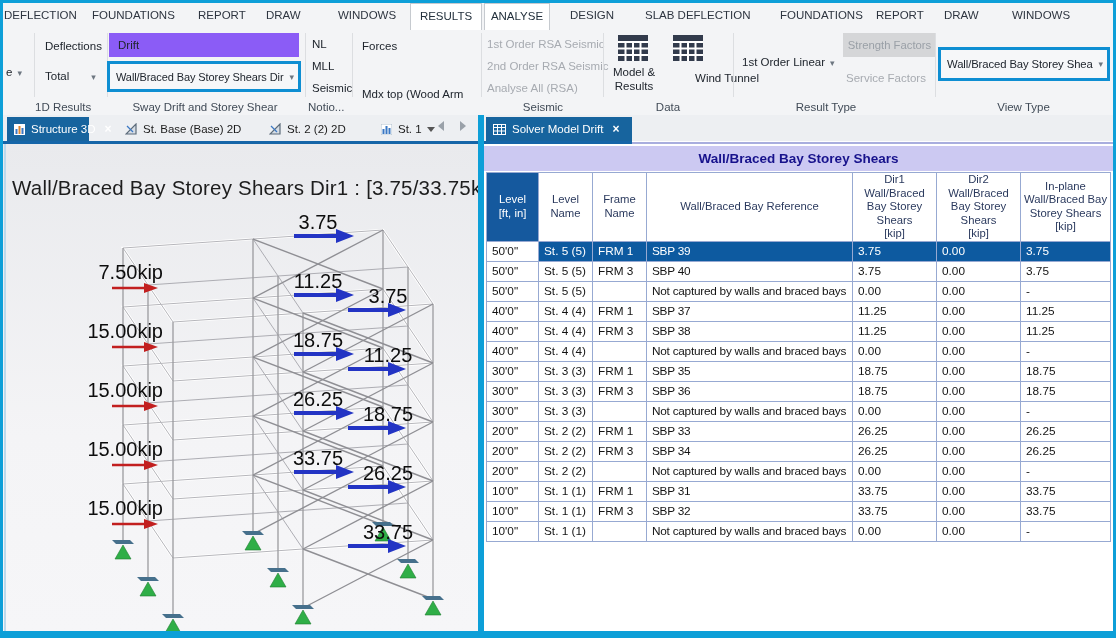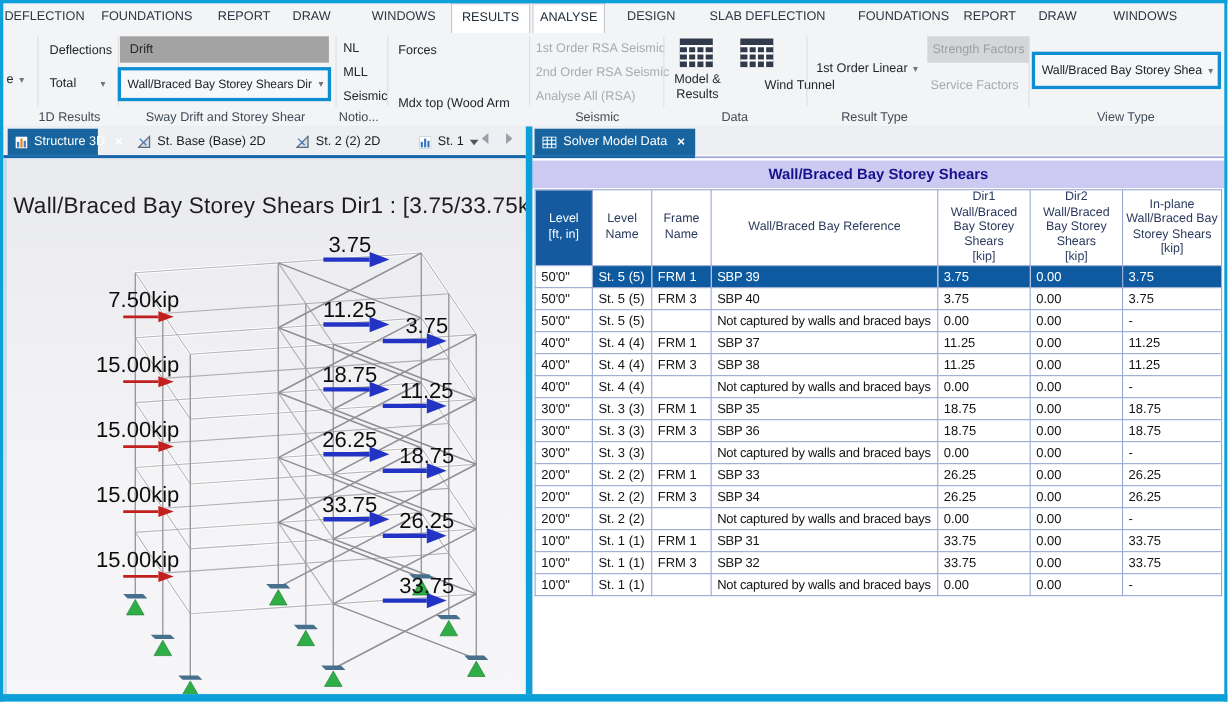--- a/index.html
+++ b/index.html
@@ -10,21 +10,21 @@
   
   .ribbon-bg{left:3px;top:3px;width:1110px;height:112px;background:#f3f4f6;}
   .rtab{top:9px;font-size:11.5px;color:#2e3540;white-space:nowrap;cursor:default;}
   .rtab-active-box{top:3px;height:27px;background:#ffffff;border:1px solid #c6cacf;border-bottom:none;box-sizing:border-box;}
   .rtab-active-box span{display:block;text-align:center;font-size:11.5px;color:#23303c;margin-top:6px;}
   .ritem{font-size:11.5px;color:#20262e;white-space:nowrap;}
   .ritem.dis{color:#a7abb1;}
   .caret{color:#6d7680;font-size:9px;margin-left:5px;}
   .rdivider{top:33px;width:1px;height:64px;background:#dcdee1;}
   .rgroup-label{top:101px;font-size:11.5px;color:#414b57;text-align:center;white-space:nowrap;}
-  .drift-box{left:109px;top:33px;width:190px;height:24px;background:#a3a3a3;line-height:24px;padding-left:9px;box-sizing:border-box;font-size:11.5px;color:#20262e;}
+  .drift-box{left:109px;top:33px;width:190px;height:24px;background:#8b5cf6;line-height:24px;padding-left:9px;box-sizing:border-box;font-size:11.5px;color:#20262e;}
   .hl-combo{border:3px solid #0e8ed2;background:#f6f7f9;box-sizing:border-box;display:flex;align-items:center;}
   .hl-combo .txt{font-size:11px;color:#20262e;white-space:nowrap;overflow:hidden;flex:1;padding-left:6px;letter-spacing:-0.1px;}
   .hl-combo .caret{margin-right:4px;}
   .gray-btn{background:#d5d6d8;color:#9aa0a7;font-size:11.3px;text-align:center;box-sizing:border-box;}
   .grid-icon{display:block;}
   
   .strip{top:115px;height:26px;background:#edeff2;}
   .hairline{left:3px;top:115px;width:1110px;height:1px;background:#d7dadd;}
   .vtab{top:117px;height:24px;box-sizing:border-box;display:flex;align-items:center;font-size:11.5px;color:#1c1c1c;white-space:nowrap;cursor:default;}
   .vtab.active{background:#17649e;color:#ffffff;}
@@ -138,21 +138,21 @@
 </div>
 <span class="abs ritem" style="left:648px;top:72px;width:80px;text-align:center;margin-left:39px;">Wind Tunnel</span>
 <span class="abs rgroup-label" style="left:603px;width:130px;">Data</span>
 <div class="abs rdivider" style="left:733px;"></div>
 
 <span class="abs ritem" style="left:742px;top:56px;">
   <span>1st Order Linear</span><span class="caret">▾</span>
 </span>
 <div class="abs gray-btn" style="left:843px;top:33px;width:93px;height:24px;line-height:24px;">Strength Factors</div>
 <span class="abs ritem dis" style="left:846px;top:72px;">Service Factors</span>
-<span class="abs rgroup-label" style="left:694px;width:202px;">Result Type</span>
+<span class="abs rgroup-label" style="left:725px;width:202px;">Result Type</span>
 <div class="abs rdivider" style="left:935px;"></div>
 
 <div class="abs hl-combo" style="left:938px;top:47px;width:172px;height:34px;">
   <span class="txt" style="font-size:11.3px;">Wall/Braced Bay Storey Shears</span>
   <span class="caret">▾</span>
 </div>
 <span class="abs rgroup-label" style="left:935px;width:177px;">View Type</span>
 
 <div class="abs hairline"></div>
 <div class="abs strip" style="left:3px;width:475px;"></div>
@@ -207,21 +207,21 @@
 <div class="abs vtab active" style="left:486px;width:146px;">
   <span class="ico">
     <svg width="13" height="11">
         <rect x="0.5" y="0.5" width="12" height="10" fill="none" stroke="#ffffff"></rect>
         <line x1="0.5" y1="3.5" x2="12.5" y2="3.5" stroke="#ffffff"></line>
         <line x1="0.5" y1="7" x2="12.5" y2="7" stroke="#ffffff"></line>
         <line x1="4.5" y1="0.5" x2="4.5" y2="10.5" stroke="#ffffff"></line>
         <line x1="8.5" y1="0.5" x2="8.5" y2="10.5" stroke="#ffffff"></line>
       </svg>
   </span>
-  <span>Solver Model Data</span>
+  <span>Solver Model Drift</span>
   <span class="x">×</span>
 </div>
 <div class="abs underline-blue" style="left:484px;top:141px;width:148px;height:3px;"></div>
 <div class="abs underline-lav" style="left:632px;top:142px;width:481px;height:2px;"></div>
 
 <div class="abs viewer">
   <div class="vtitle" style="position:absolute;left:9px;top:32px;">Wall/Braced Bay Storey Shears Dir1 : [3.75/33.75kip</div>
 
   <svg width="475" height="487" viewBox="3 144 475 487" style="position:absolute;left:0;top:0;">
 

